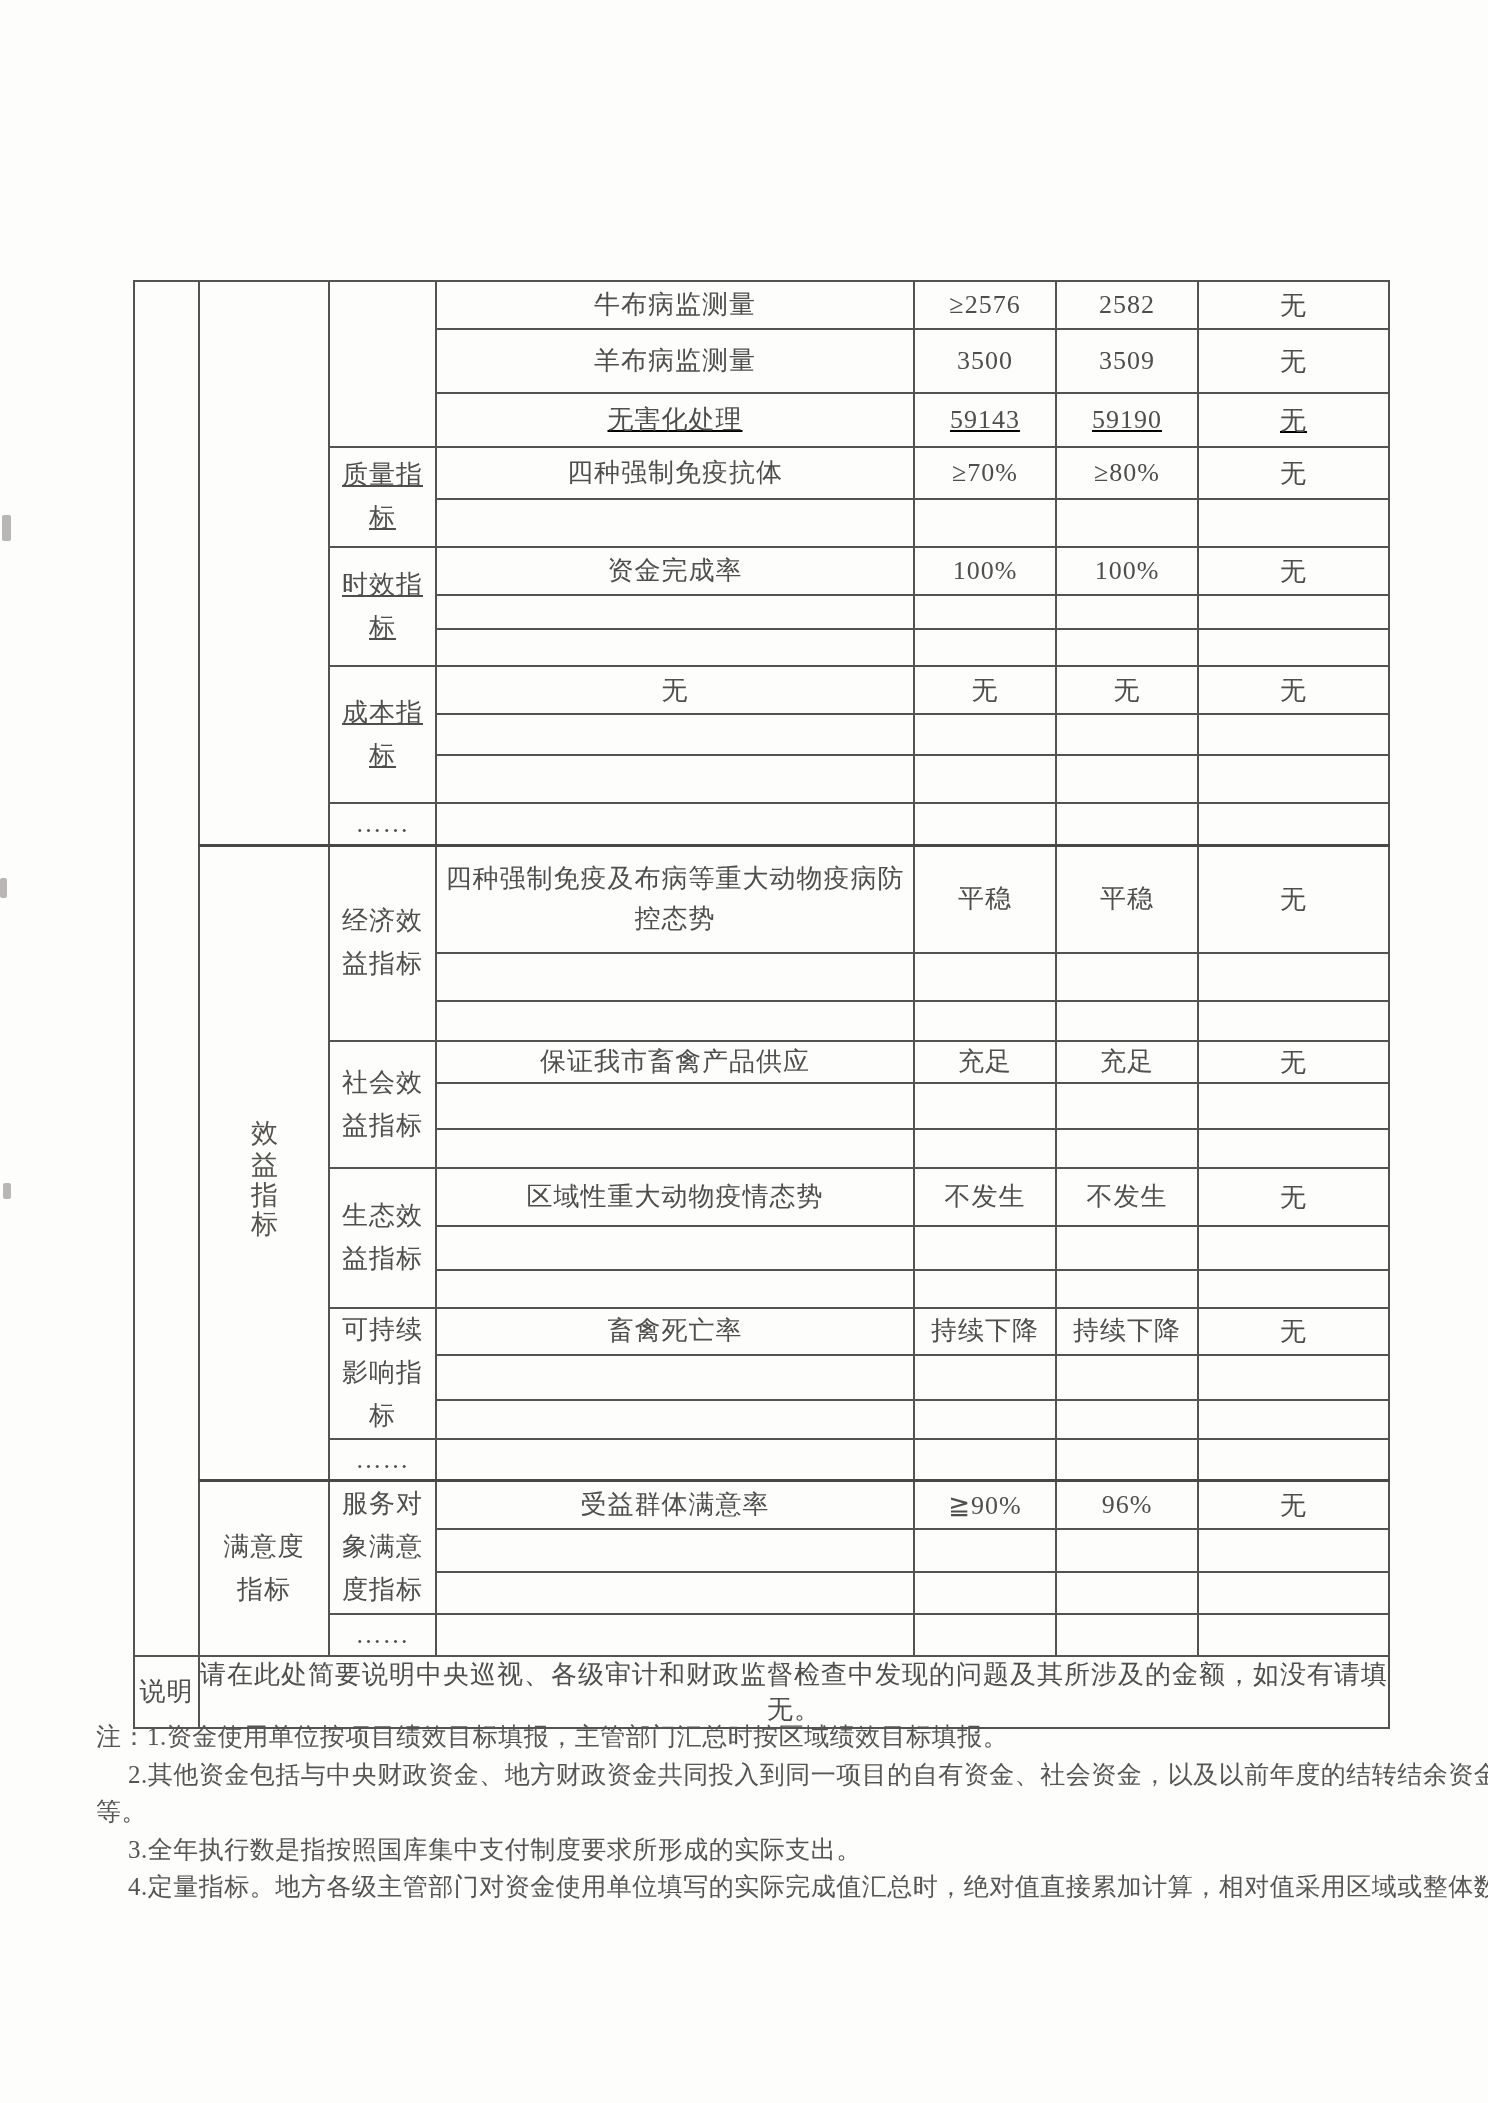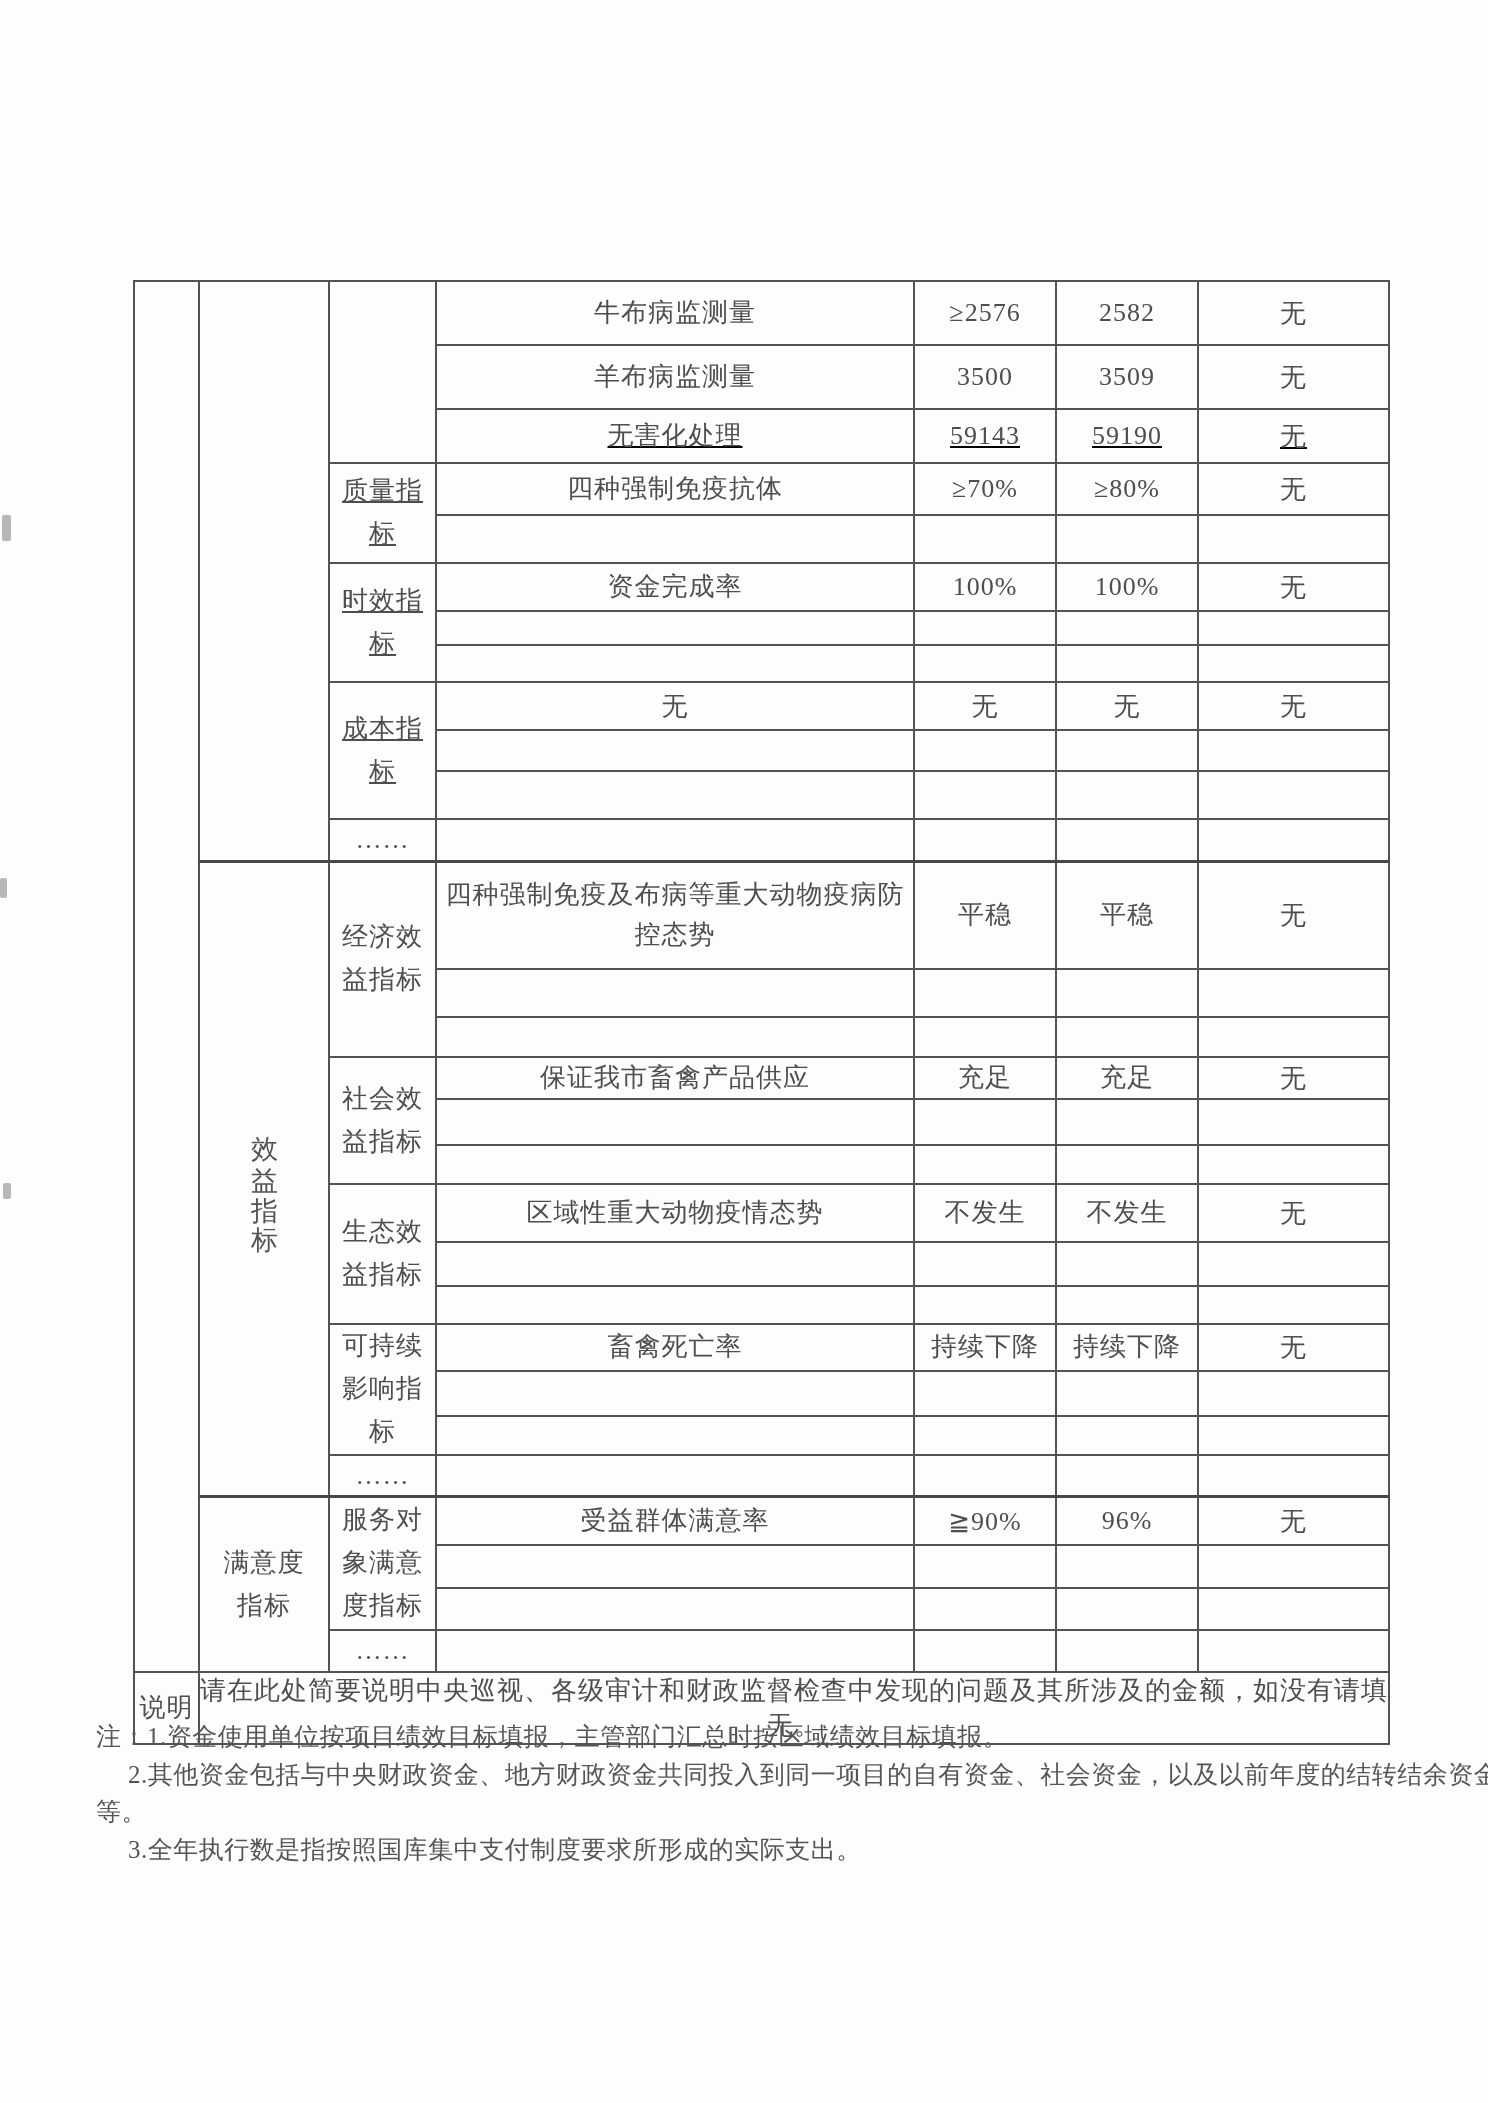--- a/index.html
+++ b/index.html
@@ -83,21 +83,21 @@
     <colgroup>
         <col style="width: 65px;">
         <col style="width: 130px;">
         <col style="width: 107px;">
         <col style="width: 478px;">
         <col style="width: 142px;">
         <col style="width: 142px;">
         <col style="width: 191px;">
       </colgroup>
     <tbody>
-        <tr style="height: 64px;">
+        <tr style="height: 48px;">
           <td rowspan="29" class="empty"></td>
           <td rowspan="12" class="empty"></td>
           <td rowspan="3" class="empty"></td>
           <td class="ind">牛布病监测量</td>
           <td class="val">≥2576</td>
           <td class="val">2582</td>
           <td class="faint">无</td>
         </tr>
         <tr style="height: 64px; margin-top: 8px;">
           <td class="ind">羊布病监测量</td>
@@ -285,18 +285,19 @@
           <td colspan="6" class="explain-text">请在此处简要说明中央巡视、各级审计和财政监督检查中发现的问题及其所涉及的金额，如没有请填无。</td>
         </tr>
       </tbody>
   </table>
 
   <div class="notes">
     <div class="note-line">注：1.资金使用单位按项目绩效目标填报，主管部门汇总时按区域绩效目标填报。</div>
     <div class="note-line indent1">2.其他资金包括与中央财政资金、地方财政资金共同投入到同一项目的自有资金、社会资金，以及以前年度的结转结余资金</div>
     <div class="note-line">等。</div>
     <div class="note-line indent1">3.全年执行数是指按照国库集中支付制度要求所形成的实际支出。</div>
+    <div class="note-line indent1">4.定量指标。地方各级主管部门对资金使用单位填写的实际完成值汇总时，绝对值直接累加计算，相对值采用区域或整体数</div>
   </div>
 
   <div class="artifact a1"></div>
   <div class="artifact a2"></div>
   <div class="artifact a3"></div>
 </div>
 
 </body></html>

